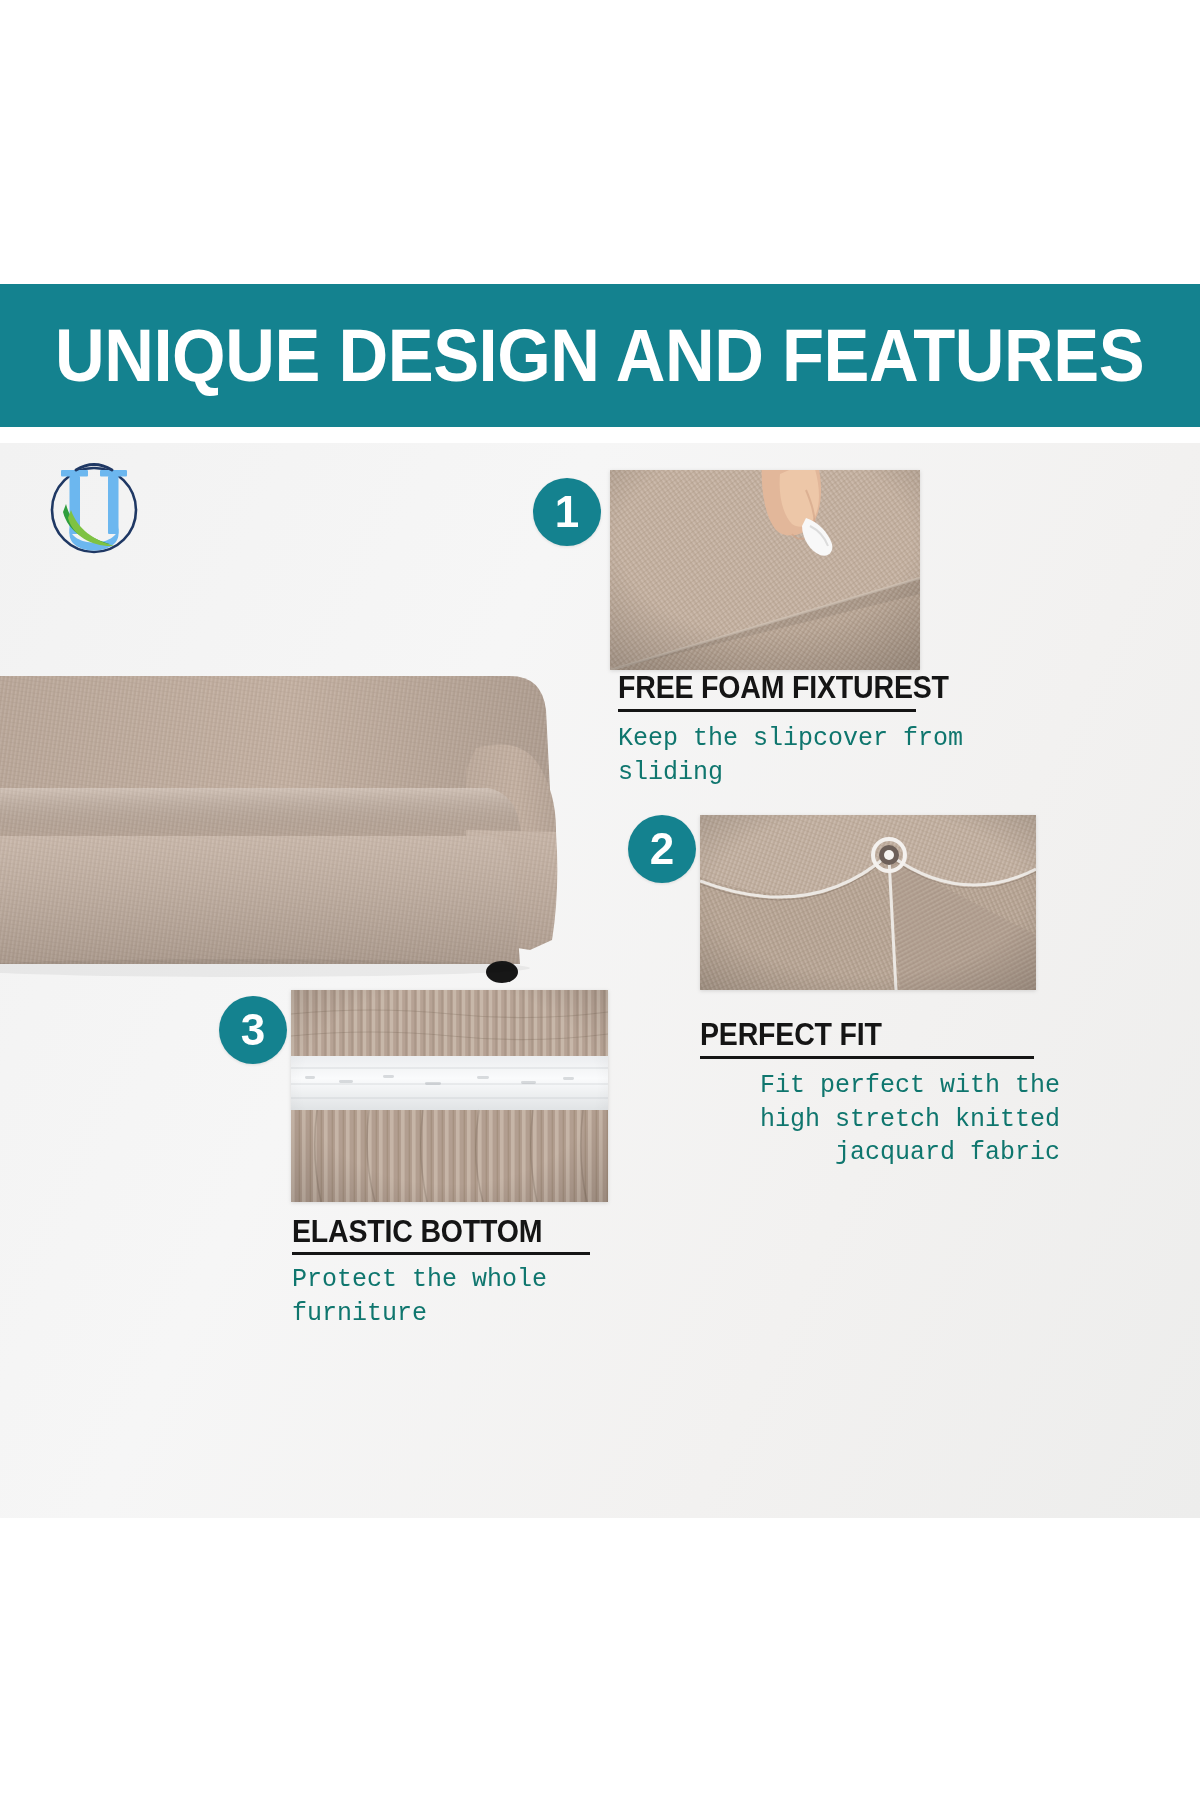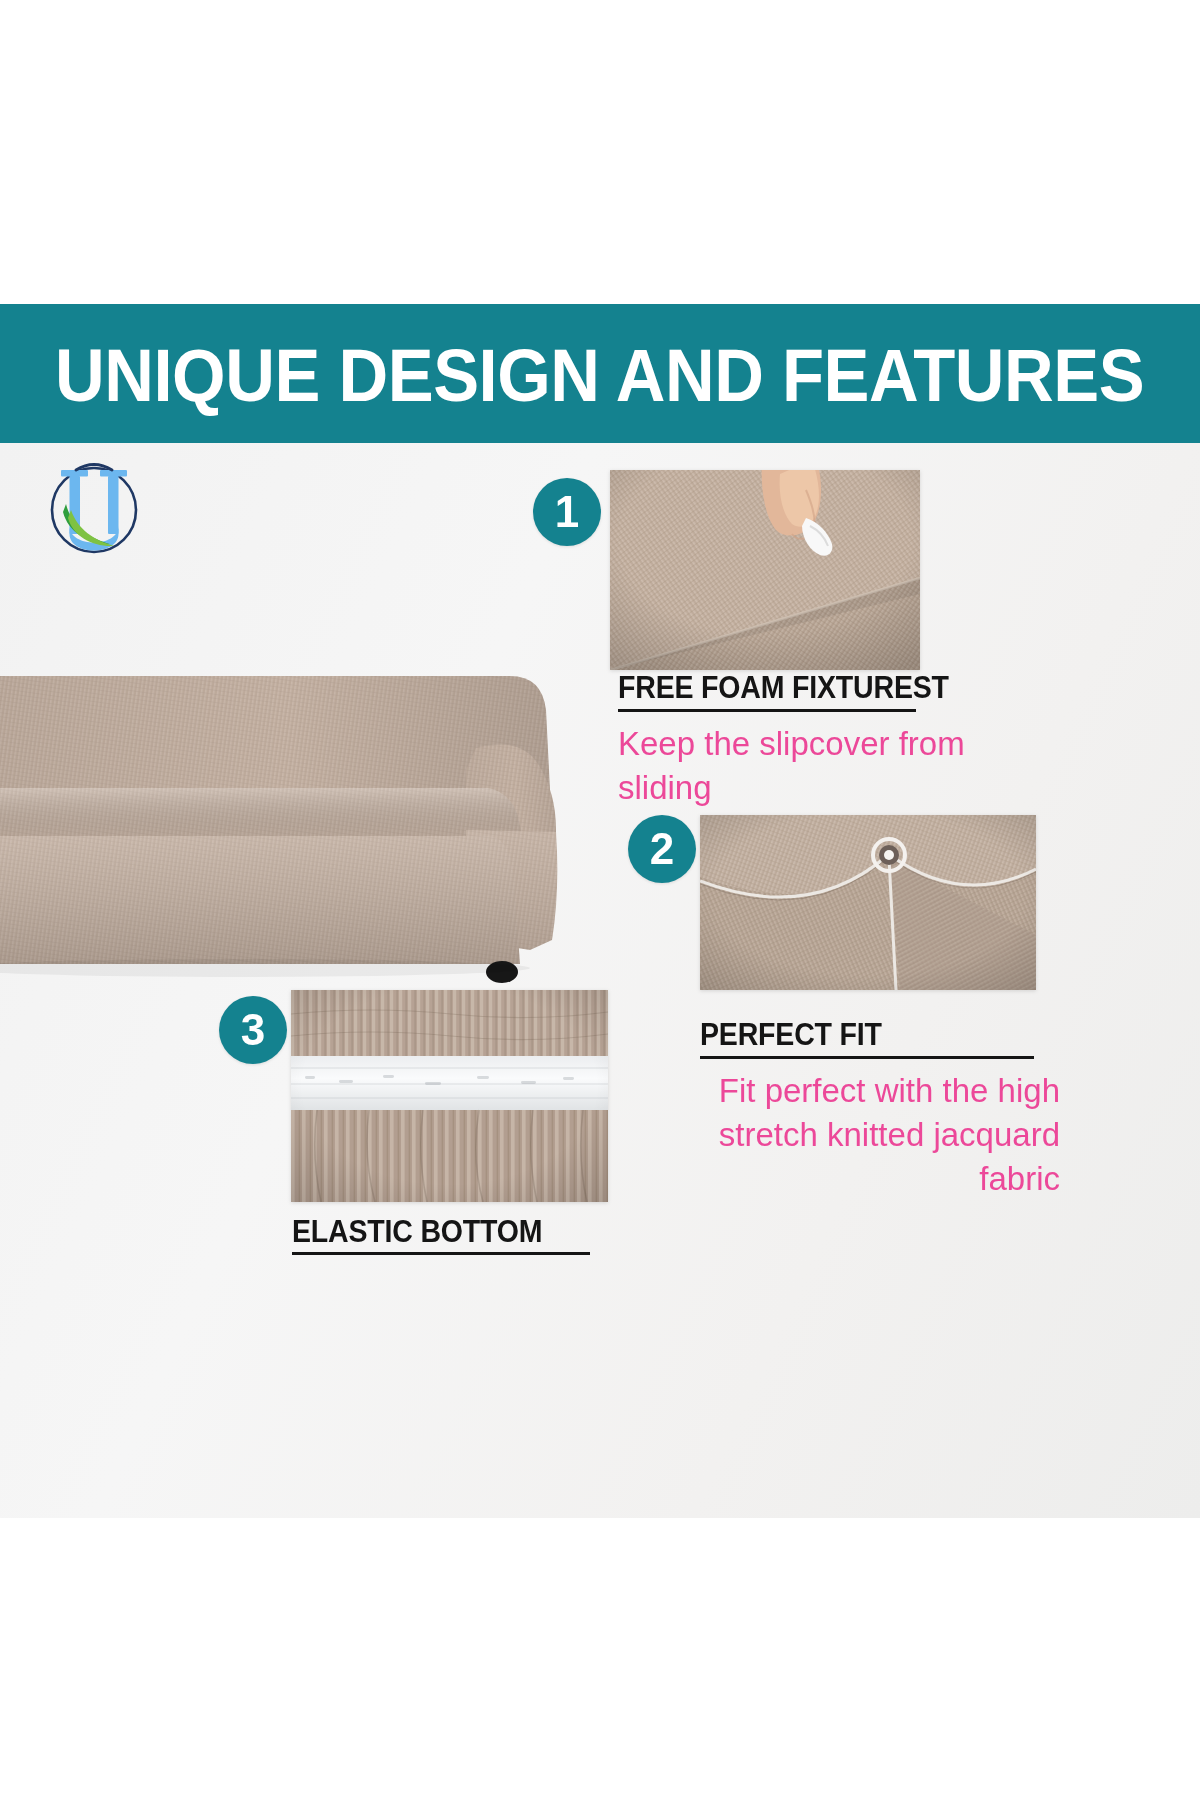--- a/index.html
+++ b/index.html
@@ -29,21 +29,21 @@
     position: absolute;
     left: 0; top: 0;
     width: 1200px; height: 300px;
     background: #ffffff;
   }
 
   
   .header-banner {
     position: absolute;
     left: 0;
-    top: 304px;
+    top: 284px;
     width: 1200px;
     height: 143px;
     background: #14828f;
     display: flex;
     align-items: center;
     justify-content: center;
     overflow: hidden;
   }
   .header-title {
     color: #ffffff;
@@ -127,23 +127,23 @@
     transform-origin: left center;
     white-space: nowrap;
   }
   .frule {
     position: absolute;
     height: 3px;
     background: #151515;
   }
   .fdesc {
     position: absolute;
-    font-family: Liberation Sans, sans-serif;
-    font-size: 33px;
-    color: #ec4899;
+    font-family: Liberation Mono, monospace;
+    font-size: 25px;
+    color: #0f766e;
     line-height: 1.34;
   }
 
   
   #f1-badge { left: 533px; top: 478px; }
   #f1-photo { left: 610px; top: 470px; width: 310px; height: 200px; }
   #f1-title { left: 618px; top: 671px; }
   #f1-rule  { left: 618px; top: 709px; width: 298px; }
   #f1-desc  { left: 618px; top: 722px; width: 400px; }
 
@@ -390,15 +390,16 @@
         <path d="M188 120 Q180 168 192 212"></path>
         <path d="M242 120 Q236 166 246 212"></path>
         <path d="M292 120 Q286 168 296 212"></path>
       </g>
       <rect width="317" height="212" fill="url(#vign3)"></rect>
     </svg>
   </div>
 
   <div class="ftitle" id="f3-title">ELASTIC BOTTOM</div>
   <div class="frule" id="f3-rule"></div>
+  <div class="fdesc" id="f3-desc">Protect the whole furniture</div>
 
   <div class="bottom-margin"></div>
 </div>
 
 </body></html>

